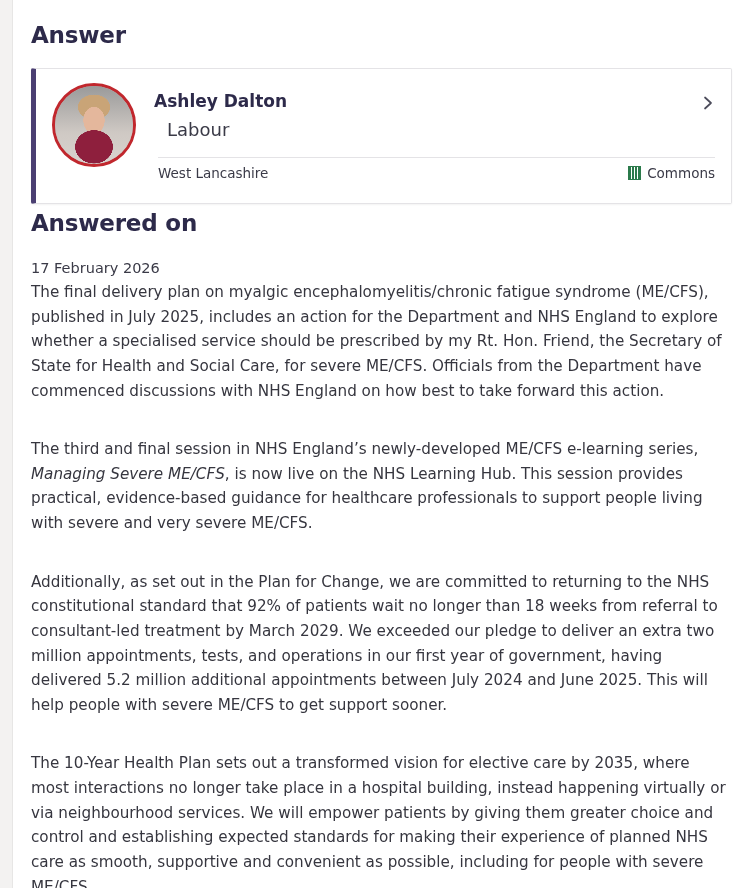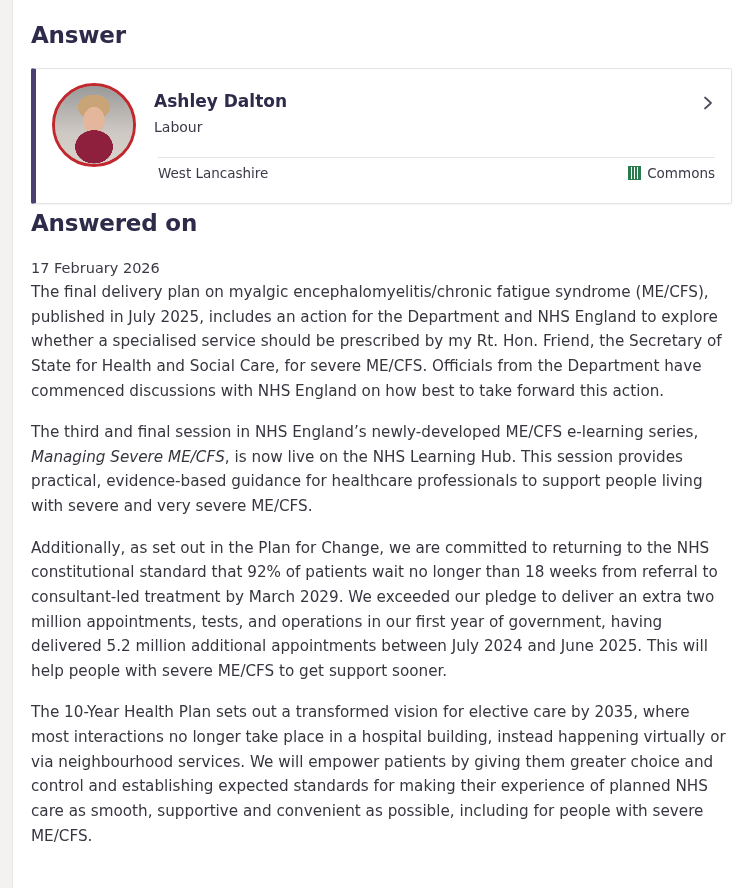--- a/index.html
+++ b/index.html
@@ -76,23 +76,24 @@
       radial-gradient(ellipse 22px 17px at 50% 27%, #c9a477 0%, #c9a477 72%, rgba(201,164,119,0) 74%),
       linear-gradient(180deg, #9a9a9a 0%, #cfc9c4 60%, #d9d3ce 100%);
   }
   .member-name {
     font-size: 17px;
     font-weight: bold;
     color: #2d2a4a;
     margin: 8px 0 0 0;
   }
   .member-party {
-    font-size: 14px;
+    font-size: 18px;
     color: #3a3a47;
     margin-top: 8px;
+    margin-left: 13px;
   }
   .chevron {
     position: absolute;
     right: 16px; top: 26px;
     width: 14px; height: 14px;
     color: #4b4b5a;
   }
   .member-divider {
     position: absolute;
     left: 122px; right: 16px;
@@ -132,21 +133,21 @@
     color: #3a3a47;
     margin-top: 24px;
   }
   p.body-text {
     font-size: 15.2px;
     line-height: 1.62;
     color: #36363f;
     margin: 4px 0 0 0;
   }
   p.body-text + p.body-text {
-    margin-top: 17px;
+    margin-top: 34px;
   }
   em.italic { font-style: italic; }
 </style>
 </head>
 <body>
 
 <div class="page">
 
   <div class="left-rail"></div>
 

